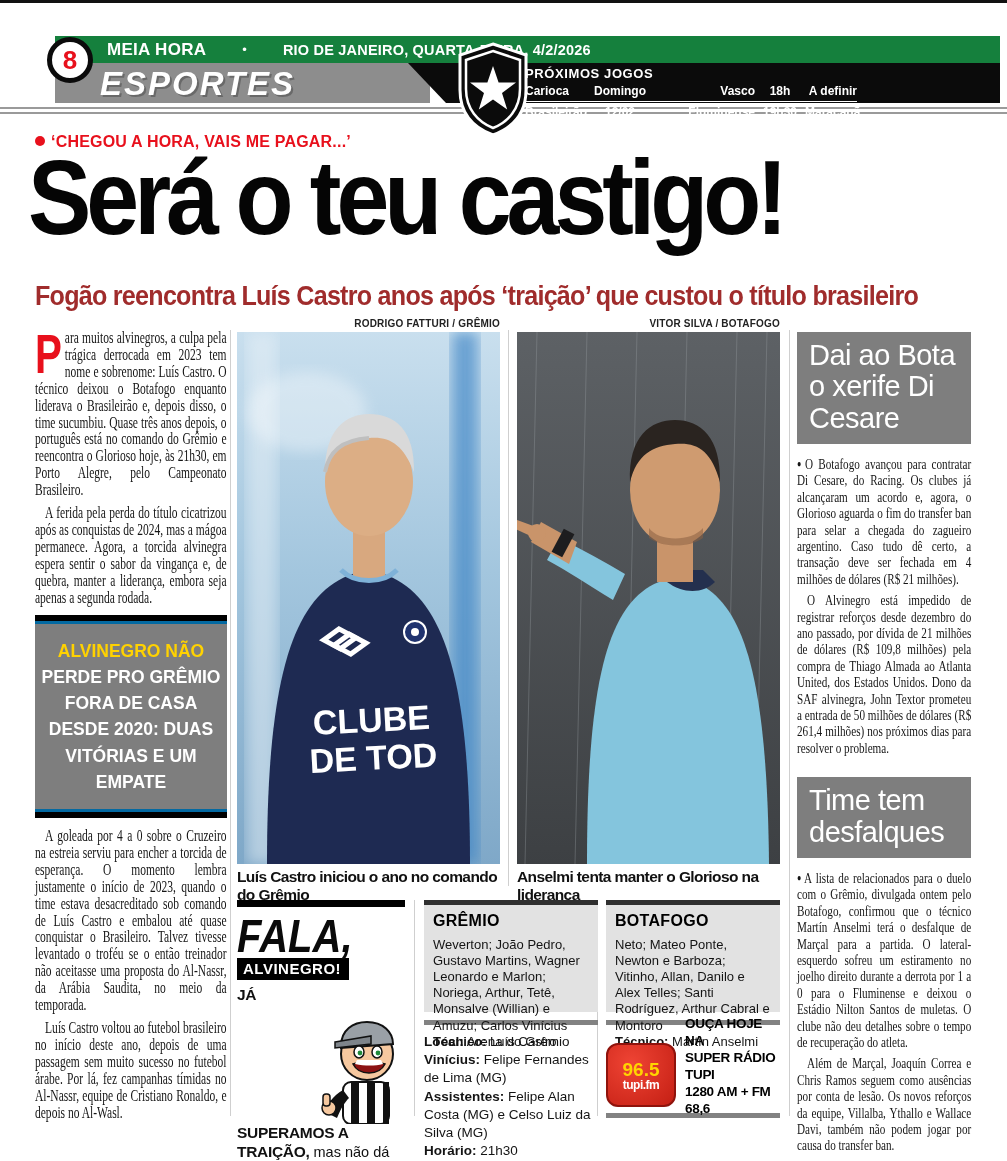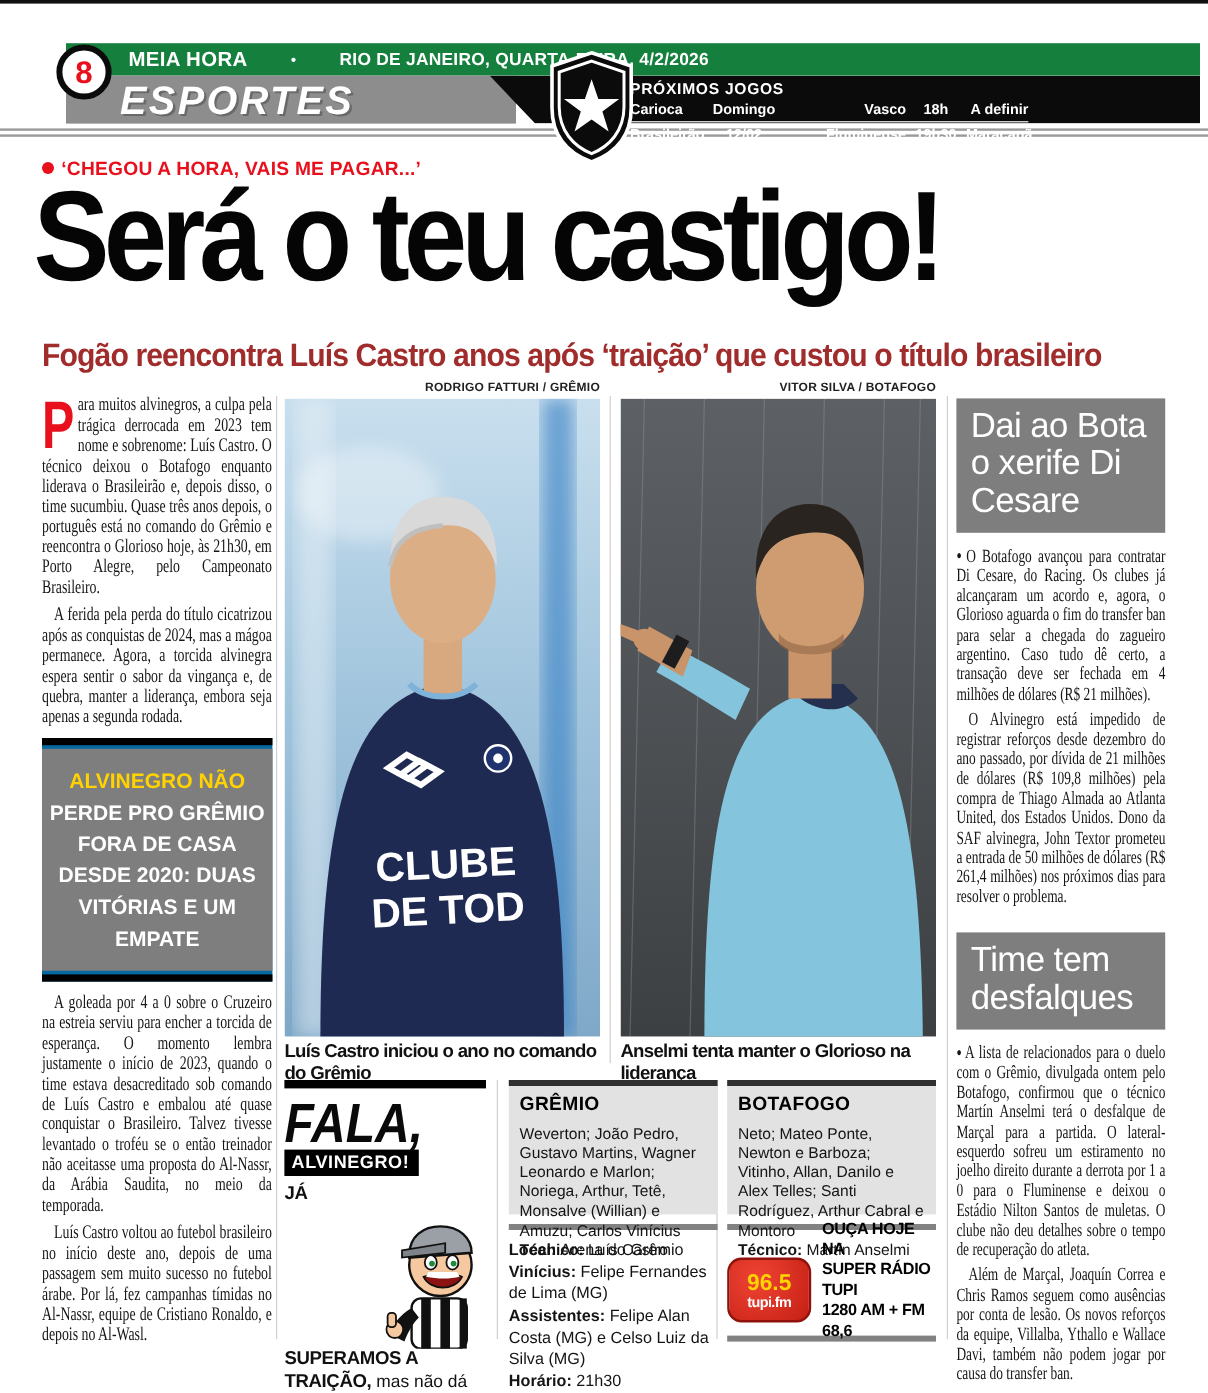--- a/index.html
+++ b/index.html
@@ -92,21 +92,21 @@
   .lineup-col { width:174px; }
   .col-gremio { left:424px; top:900px; }
   .col-bota { left:606px; top:900px; }
   .lineup-box { background:#e2e2e2; border-top:5px solid #2f2f2f; padding:7px 9px 9px 9px; height:112px; }
   .lineup-team { font-weight:bold; font-size:16px; letter-spacing:.3px; margin-bottom:7px; }
   .lineup-players { font-size:13px; line-height:1.24; color:#141414; }
   .bold { font-weight:bold; }
   .thick-div { height:5px; background:#828282; margin:8px 0; }
   .info-line { font-size:13.5px; line-height:1.35; color:#141414; }
   .radio { display:flex; align-items:center; margin-top:8px; height:68px; }
-  .tupi-logo { width:70px; height:54px; background:radial-gradient(circle at 35% 30%, #ef4434, #c41f14);
+  .tupi-logo { width:70px; height:64px; background:radial-gradient(circle at 35% 30%, #ef4434, #c41f14);
                border:2px solid #8f130c; border-radius:12px; color:#fff; text-align:center;
                display:flex; flex-direction:column; justify-content:center; line-height:1; flex:0 0 auto;margin-top:16px; }
   .tupi-top { color:#ffd400; font-weight:bold; font-size:19px; }
   .tupi-bot { color:#fff; font-weight:bold; font-size:12px; letter-spacing:-.5px; }
   .radio-text { margin-left:9px; font-weight:bold; font-size:13.5px; line-height:1.25; letter-spacing:-.3px; }
 </style>
 </head>
 <body>
 
 <div id="page">

